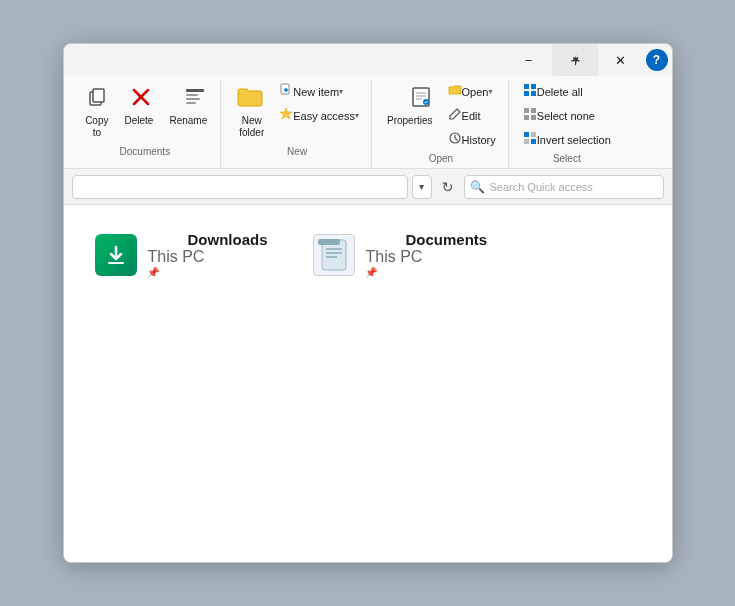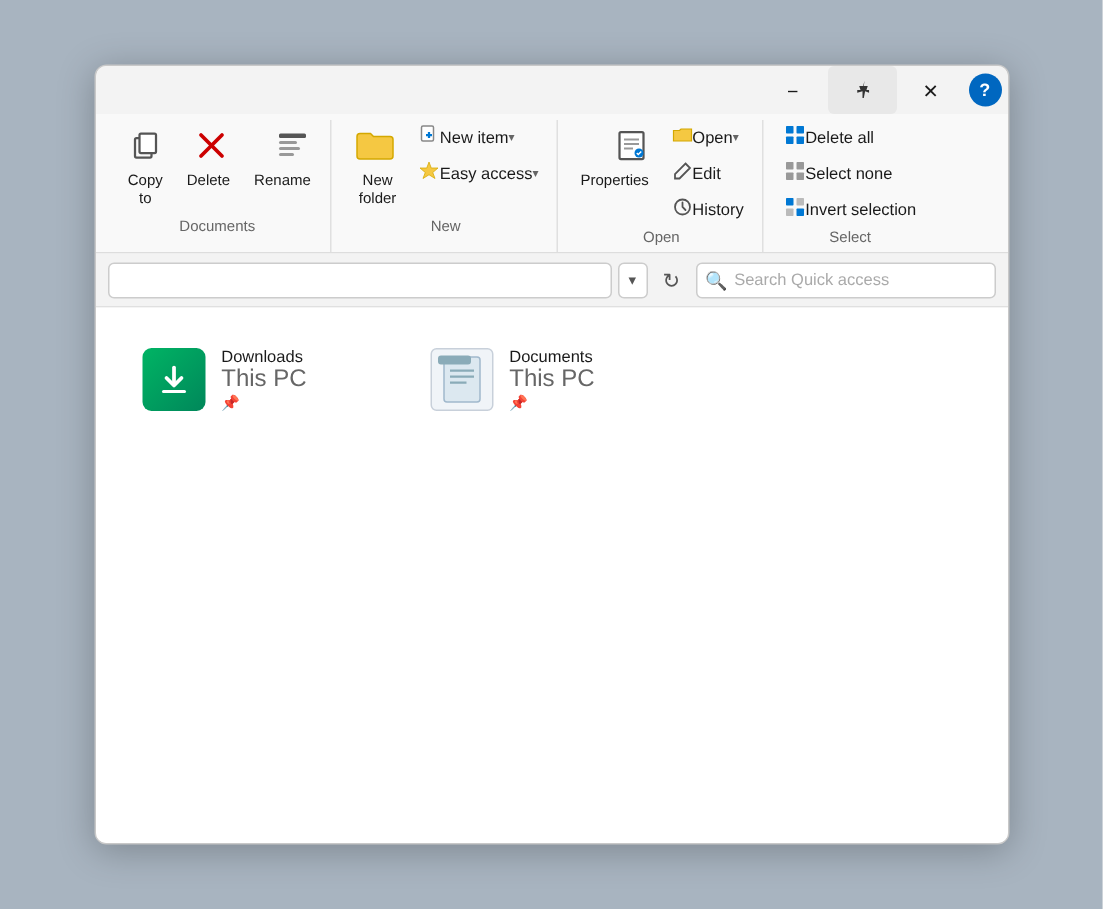--- a/index.html
+++ b/index.html
@@ -223,21 +223,21 @@
     }
     .folder-icon-wrap {
       width: 44px;
       height: 44px;
       display: flex;
       align-items: center;
       justify-content: center;
       flex-shrink: 0;
     }
     .folder-info { display: flex; flex-direction: column; }
-    .folder-name { font-size: 11px; color: #1a1a1a; font-weight: 400; }
+    .folder-name { font-size: 15px; color: #1a1a1a; font-weight: 700; margin-left: 40px; }
     .folder-sub { font-size: 16px; color: #666; }
     .folder-pin { font-size: 10px; color: #888; margin-top: 1px; }
     
     .dl-icon {
       width: 42px; height: 42px;
       background: linear-gradient(135deg, #00b464, #00875a);
       border-radius: 6px;
       display: flex; align-items: center; justify-content: center;
       color: white; font-size: 20px;
     }

